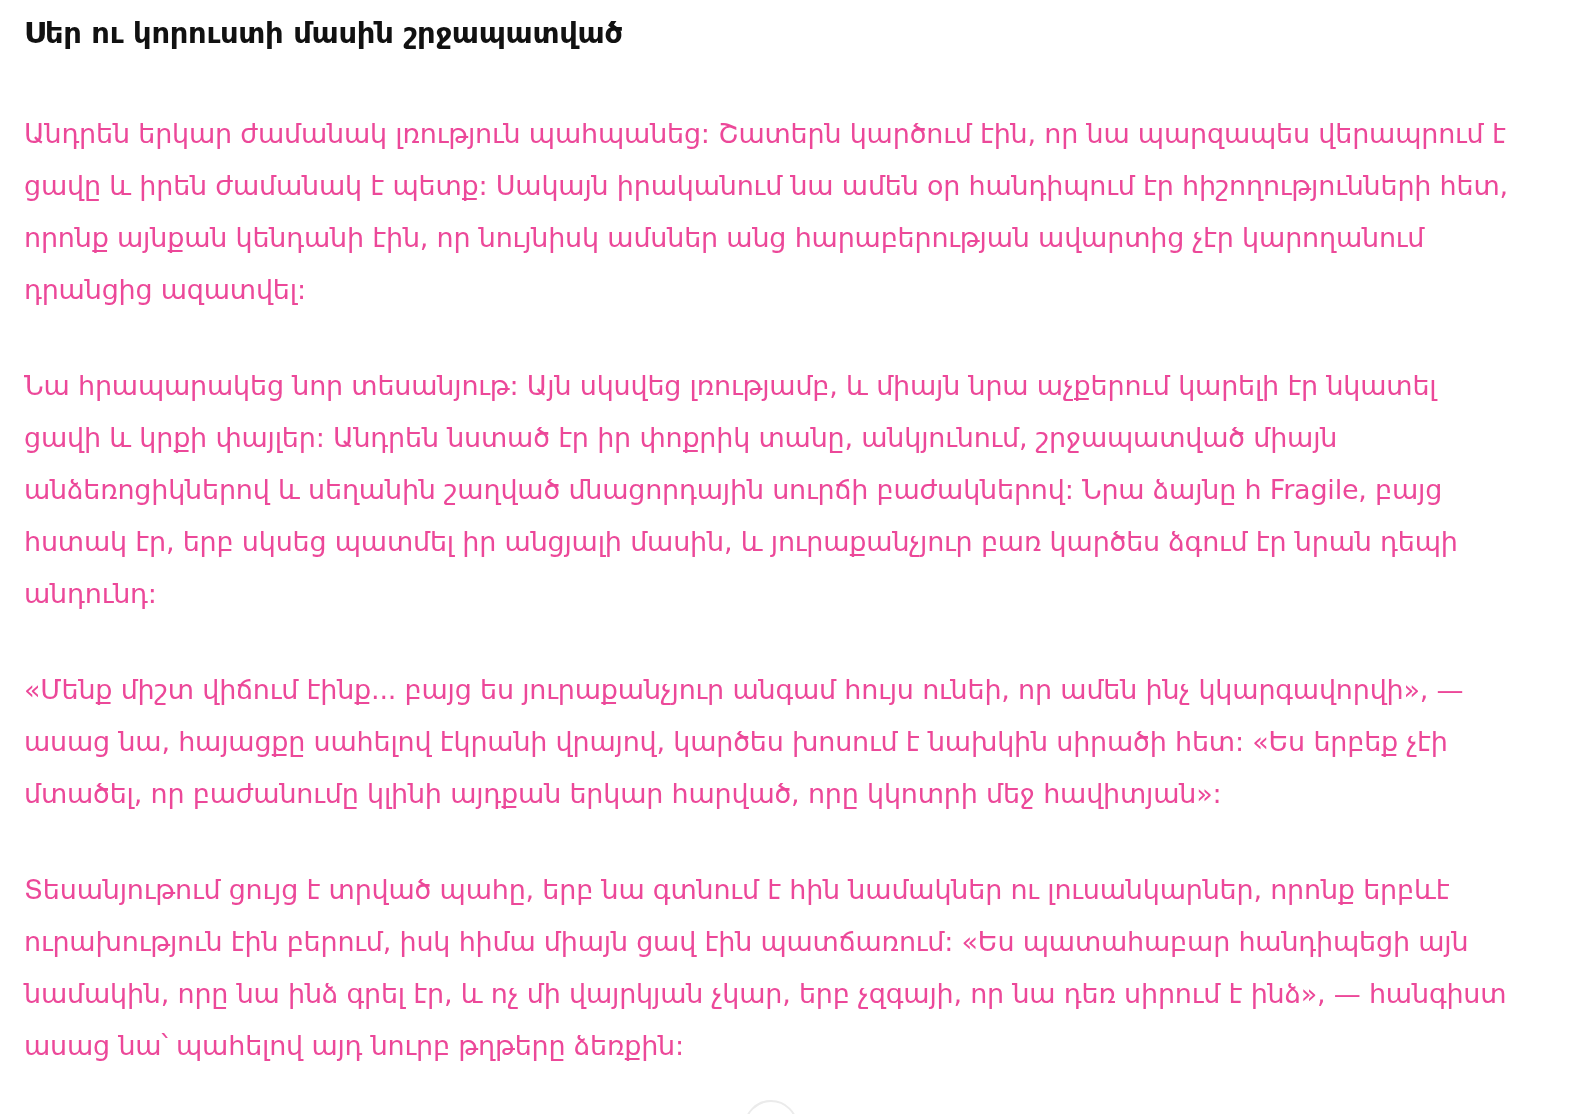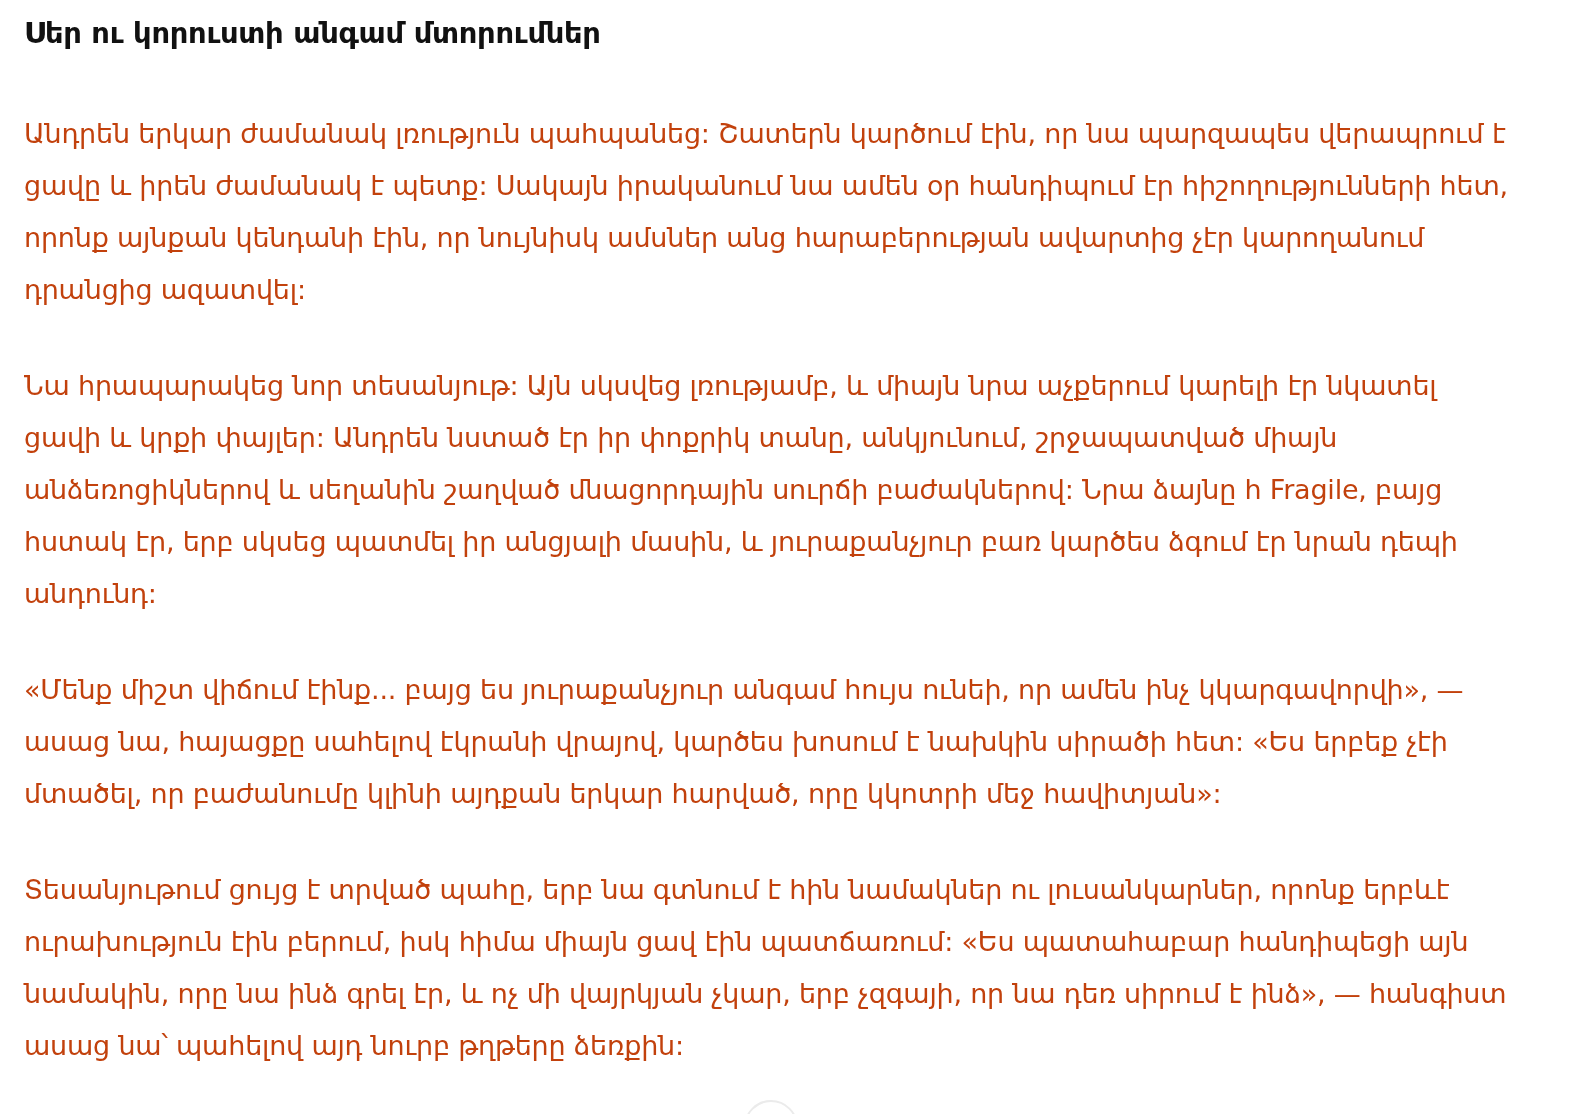--- a/index.html
+++ b/index.html
@@ -28,41 +28,41 @@
     font-weight: 700;
     color: #111111;
     margin: 16px 0 58px 0;
     letter-spacing: -0.3px;
   }
   p.article-paragraph {
     font-size: 27px;
     line-height: 52px;
     margin: 0 0 44px 0;
     letter-spacing: -0.2px;
-    color: #c2410c;
+    color: #ec4899;
   }
   .floating-circle {
     position: absolute;
     left: 744px;
     top: 1084px;
     width: 54px;
     height: 54px;
     border-radius: 50%;
     border: 2px solid #ebebeb;
     background: #ffffff;
     box-sizing: border-box;
     cursor: pointer;
   }
 </style>
 </head>
 <body>
 
 <div class="page">
   <div class="content">
-    <h1 class="article-title">Սեր ու կորուստի անգամ մտորումներ</h1>
+    <h1 class="article-title">Սեր ու կորուստի մասին շրջապատված</h1>
     <p class="article-paragraph">Անդրեն երկար ժամանակ լռություն պահպանեց: Շատերն կարծում էին, որ նա պարզապես վերապրում է ցավը և իրեն ժամանակ է պետք: Սակայն իրականում նա ամեն օր հանդիպում էր հիշողությունների հետ, որոնք այնքան կենդանի էին, որ նույնիսկ ամսներ անց հարաբերության ավարտից չէր կարողանում դրանցից ազատվել:</p>
     <p class="article-paragraph">Նա հրապարակեց նոր տեսանյութ: Այն սկսվեց լռությամբ, և միայն նրա աչքերում կարելի էր նկատել ցավի և կրքի փայլեր: Անդրեն նստած էր իր փոքրիկ տանը, անկյունում, շրջապատված միայն անձեռոցիկներով և սեղանին շաղված մնացորդային սուրճի բաժակներով: Նրա ձայնը հ Fragile, բայց հստակ էր, երբ սկսեց պատմել իր անցյալի մասին, և յուրաքանչյուր բառ կարծես ձգում էր նրան դեպի անդունդ:</p>
     <p class="article-paragraph">«Մենք միշտ վիճում էինք... բայց ես յուրաքանչյուր անգամ հույս ունեի, որ ամեն ինչ կկարգավորվի», — ասաց նա, հայացքը սահելով էկրանի վրայով, կարծես խոսում է նախկին սիրածի հետ: «Ես երբեք չէի մտածել, որ բաժանումը կլինի այդքան երկար հարված, որը կկոտրի մեջ հավիտյան»:</p>
     <p class="article-paragraph">Տեսանյութում ցույց է տրված պահը, երբ նա գտնում է հին նամակներ ու լուսանկարներ, որոնք երբևէ ուրախություն էին բերում, իսկ հիմա միայն ցավ էին պատճառում: «Ես պատահաբար հանդիպեցի այն նամակին, որը նա ինձ գրել էր, և ոչ մի վայրկյան չկար, երբ չզգայի, որ նա դեռ սիրում է ինձ», — հանգիստ ասաց նա՝ պահելով այդ նուրբ թղթերը ձեռքին:</p>
   </div>
 
   <div class="floating-circle"></div>
 </div>
 
 </body></html>

